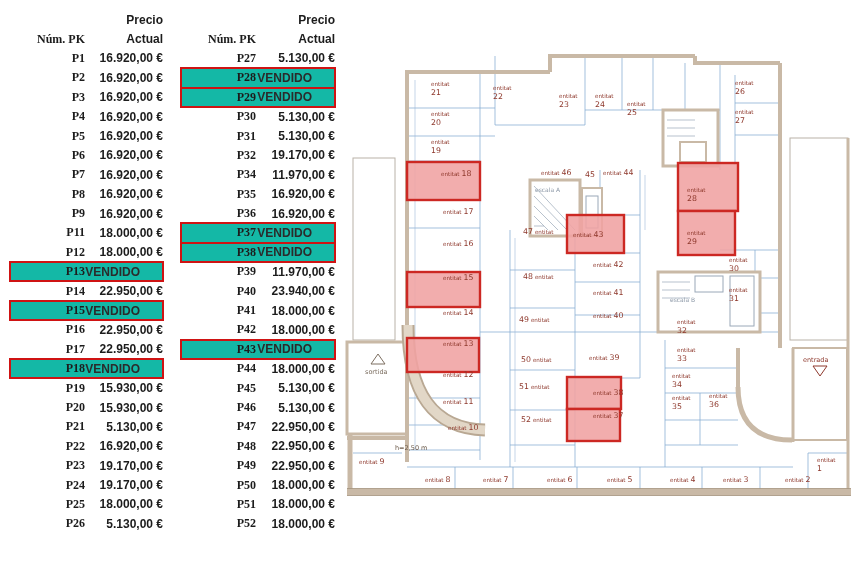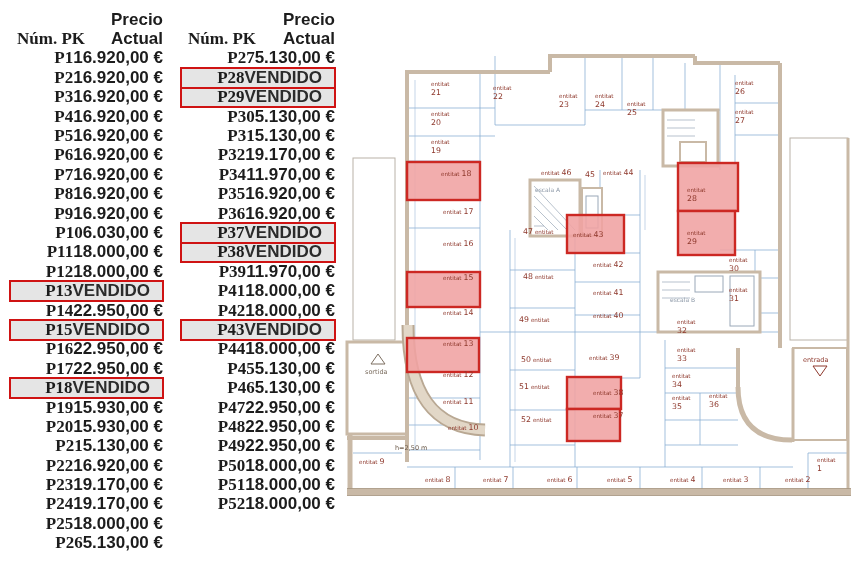--- a/index.html
+++ b/index.html
@@ -2,26 +2,26 @@
 <html><head>
 <meta charset="utf-8">
 <style>
   html,body{margin:0;padding:0;background:#ffffff;}
   body{width:858px;height:564px;position:relative;overflow:hidden;
        font-family:"Liberation Sans","DejaVu Sans",sans-serif;}
 
   
   .pcol{position:absolute;top:10px;}
   .pcol .hrow,.pcol .prow{display:flex;align-items:center;height:19.4px;
-       font-size:17px;font-weight:bold;color:#1c1c1c;}
+       font-size:12px;font-weight:bold;color:#1c1c1c;}
   .pnum{width:75px;text-align:right;white-space:pre;font-family:Liberation Serif, serif;}
   .pprice{flex:1;text-align:right;white-space:pre;}
   .hrow .pprice,.hrow .pnum{color:#1c1c1c;}
-  .prow.sold{outline:2.5px solid #cf1313;outline-offset:-1.5px;background:#e5e5e5;}
-  .prow.sold .pprice{padding-right:13px;color:#2b2b2b;}
+  .prow.sold{outline:2.5px solid #cf1313;outline-offset:-1.5px;background:#14b8a6;}
+  .prow.sold .pprice{padding-right:23px;color:#2b2b2b;}
   #col-left{left:10px;width:153px;}
   #col-right{left:181px;width:154px;}
 
   
   #plan{position:absolute;left:345px;top:30px;}
   .dim{stroke:#85abd2;stroke-width:0.8;fill:none;opacity:0.95;}
   .dim2{stroke:#9db9d8;stroke-width:0.6;fill:none;}
   .wall{stroke:#c9b9a6;fill:none;}
   .walledge{stroke:#a3937e;fill:none;stroke-width:0.8;}
   .white{fill:#ffffff;}
@@ -79,24 +79,20 @@
       </div>
       <div class="prow">
         <span class="pnum">P8</span>
         <span class="pprice">16.920,00 €</span>
       </div>
       <div class="prow">
         <span class="pnum">P9</span>
         <span class="pprice">16.920,00 €</span>
       </div>
       <div class="prow">
-        <span class="pnum">P10</span>
-        <span class="pprice">6.030,00 €</span>
-      </div>
-      <div class="prow">
         <span class="pnum">P11</span>
         <span class="pprice">18.000,00 €</span>
       </div>
       <div class="prow">
         <span class="pnum">P12</span>
         <span class="pprice">18.000,00 €</span>
       </div>
       <div class="prow sold">
         <span class="pnum">P13</span>
         <span class="pprice">VENDIDO</span>
@@ -206,20 +202,24 @@
         <span class="pnum">P37</span>
         <span class="pprice">VENDIDO</span>
       </div>
       <div class="prow sold">
         <span class="pnum">P38</span>
         <span class="pprice">VENDIDO</span>
       </div>
       <div class="prow">
         <span class="pnum">P39</span>
         <span class="pprice">11.970,00 €</span>
+      </div>
+      <div class="prow">
+        <span class="pnum">P40</span>
+        <span class="pprice">23.940,00 €</span>
       </div>
       <div class="prow">
         <span class="pnum">P41</span>
         <span class="pprice">18.000,00 €</span>
       </div>
       <div class="prow">
         <span class="pnum">P42</span>
         <span class="pprice">18.000,00 €</span>
       </div>
       <div class="prow sold">

